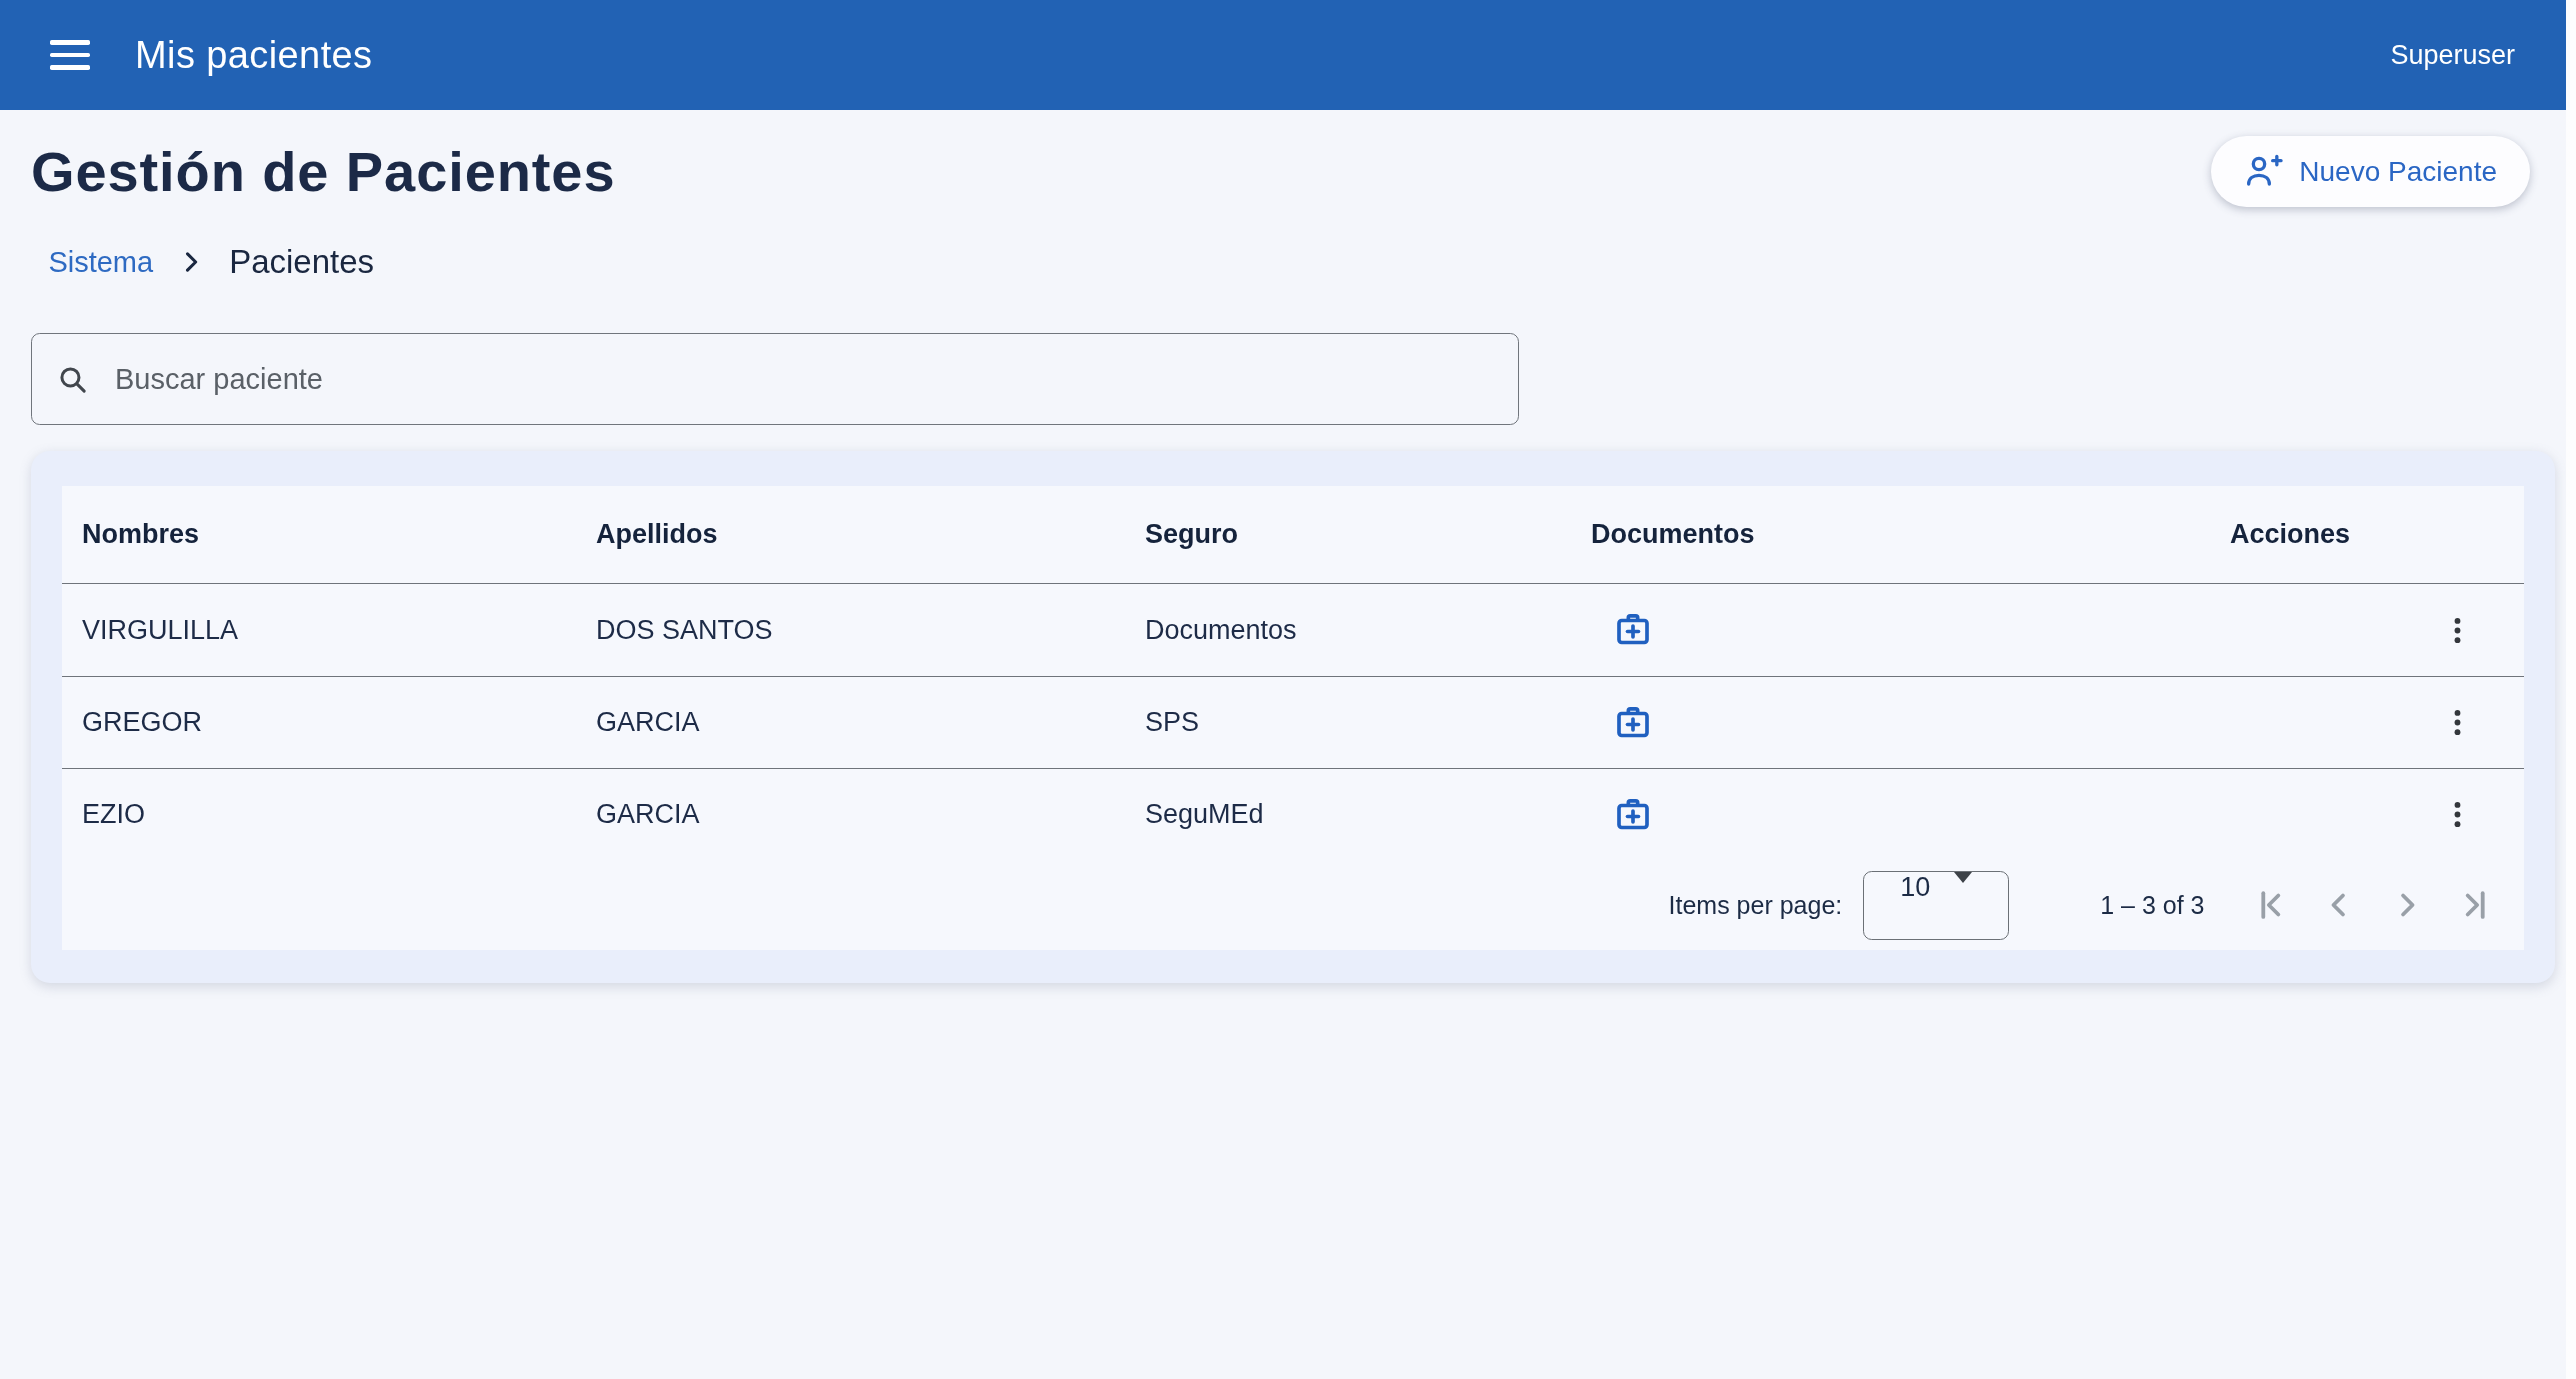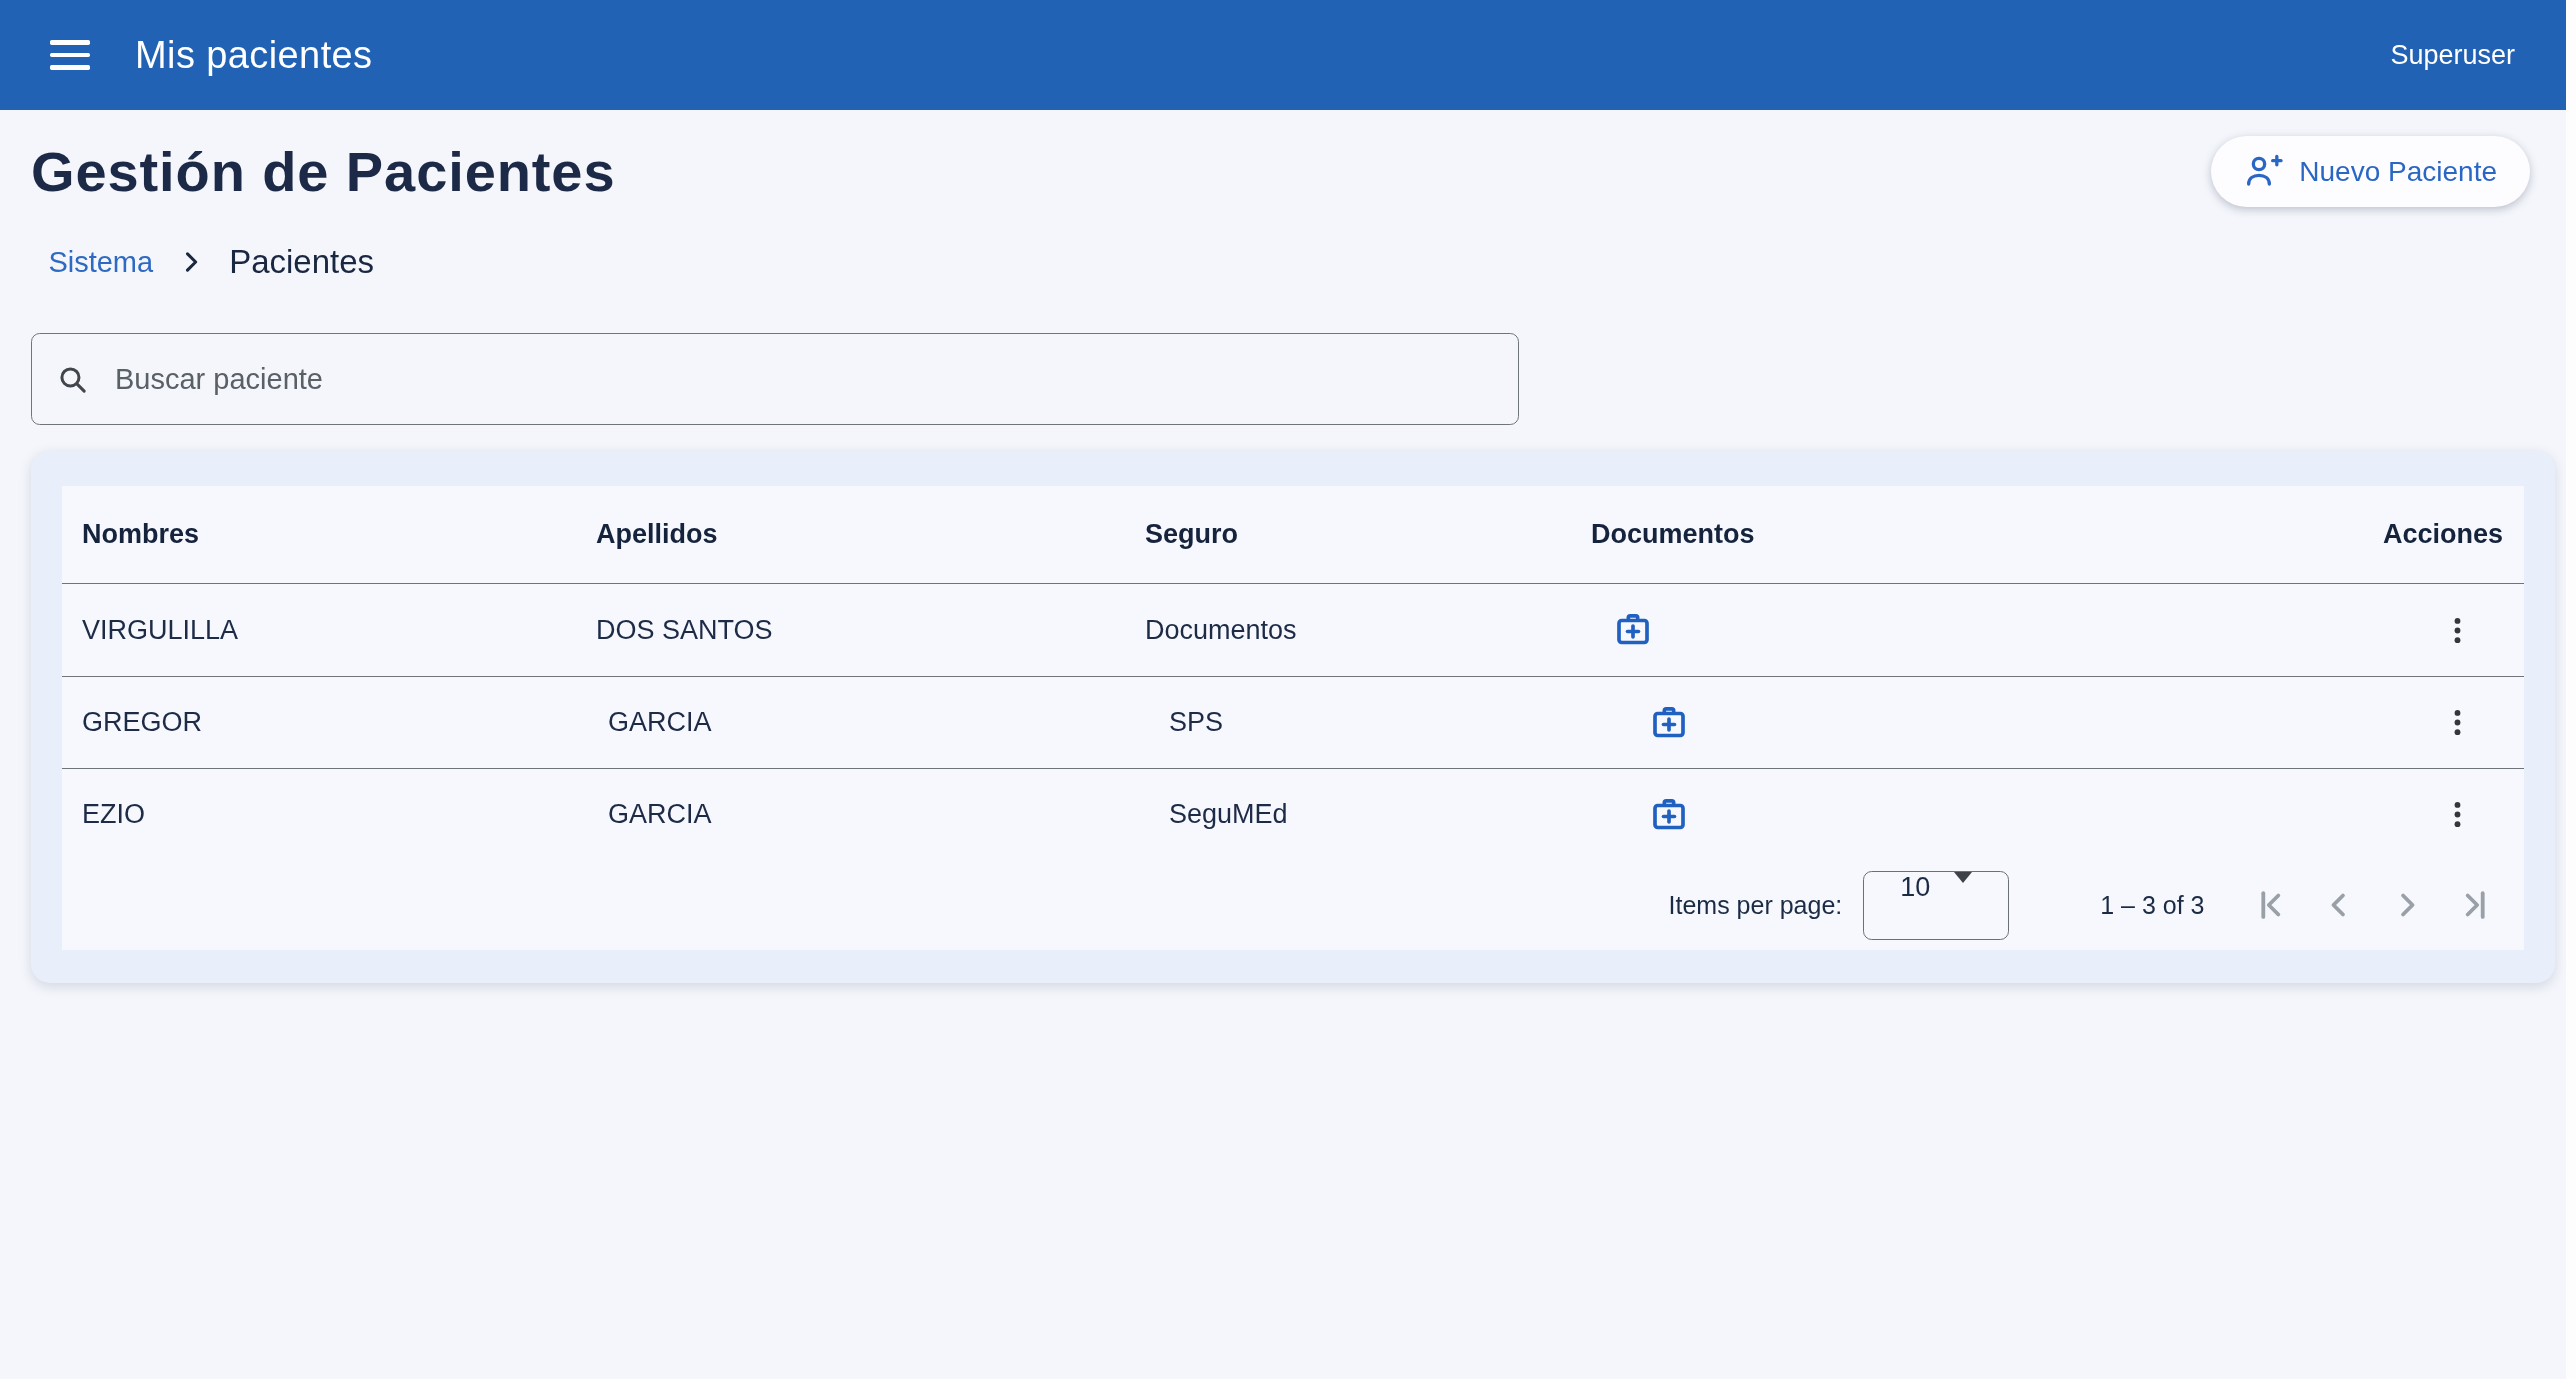--- a/index.html
+++ b/index.html
@@ -64,23 +64,23 @@
     box-shadow: 0 3.5px 12px rgba(100,110,140,0.22);
     padding: 35px 31px 33px 31px;
   }
   .table { background: #f6f8fd; width: 100%; height: 100%; display: flex; flex-direction: column; }
   .trow {
     display: grid; grid-template-columns: 514px 549px 446px 486px 1fr;
     align-items: center;
   }
   .thead { height: 98px; border-bottom: 1.7px solid #6f747b; }
   .th { font-size: 27px; font-weight: 700; color: #15233c; padding-left: 20px; }
-  .th.right { text-align: right; padding-right: 21px; }
+  .th.right { text-align: center; padding-right: 21px; }
   .tbody-row { height: 92px; }
-  .tbody-row + .tbody-row { border-top: 1.7px solid #6f747b; gap: 12px; }
+  .tbody-row + .tbody-row { border-top: 1.7px solid #6f747b; }
   .td { font-size: 27px; color: #1d2b47; padding-left: 20px; }
   .td.doc-cell { padding-left: 42px; display: flex; align-items: center; }
   .td.action-cell { display: flex; justify-content: flex-end; padding-right: 49px; }
   .icon-btn { background: none; border: none; cursor: pointer; display: flex; align-items: center; justify-content: center; padding: 0; }
 
   
   .paginator {
     flex: 1; display: flex; align-items: center; justify-content: flex-end;
     padding-right: 31px; color: #1c2b45;
   }

